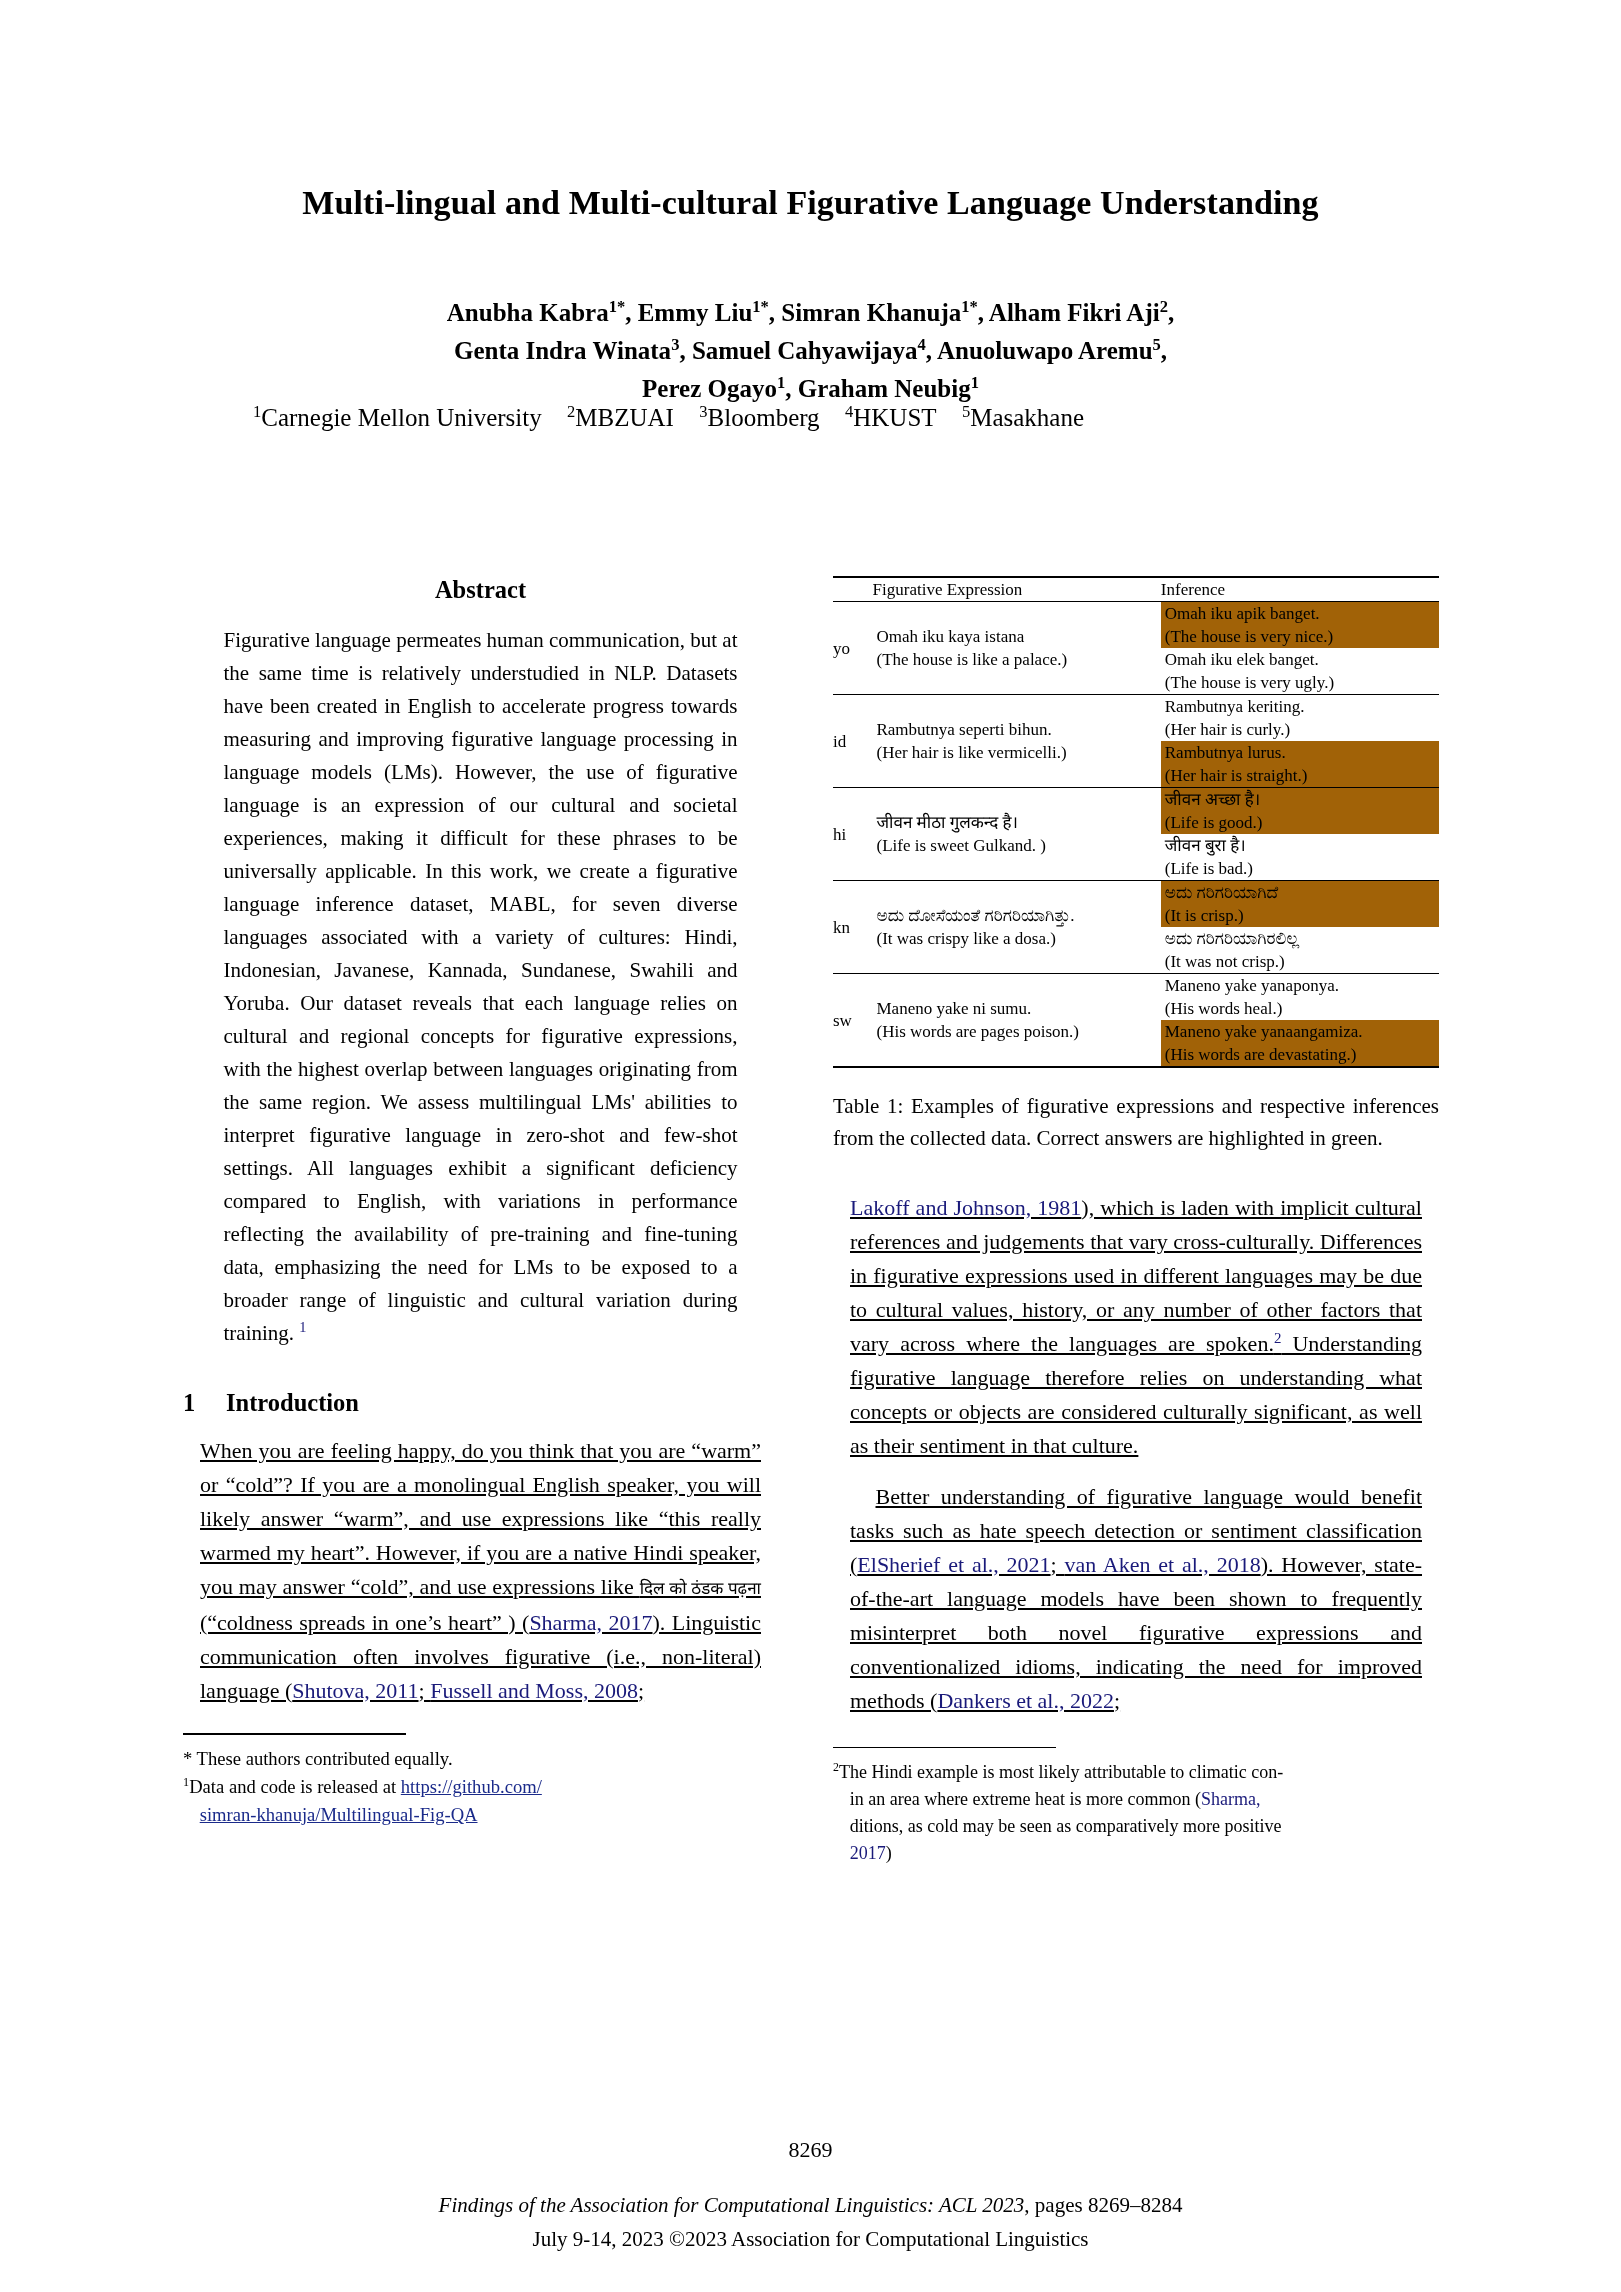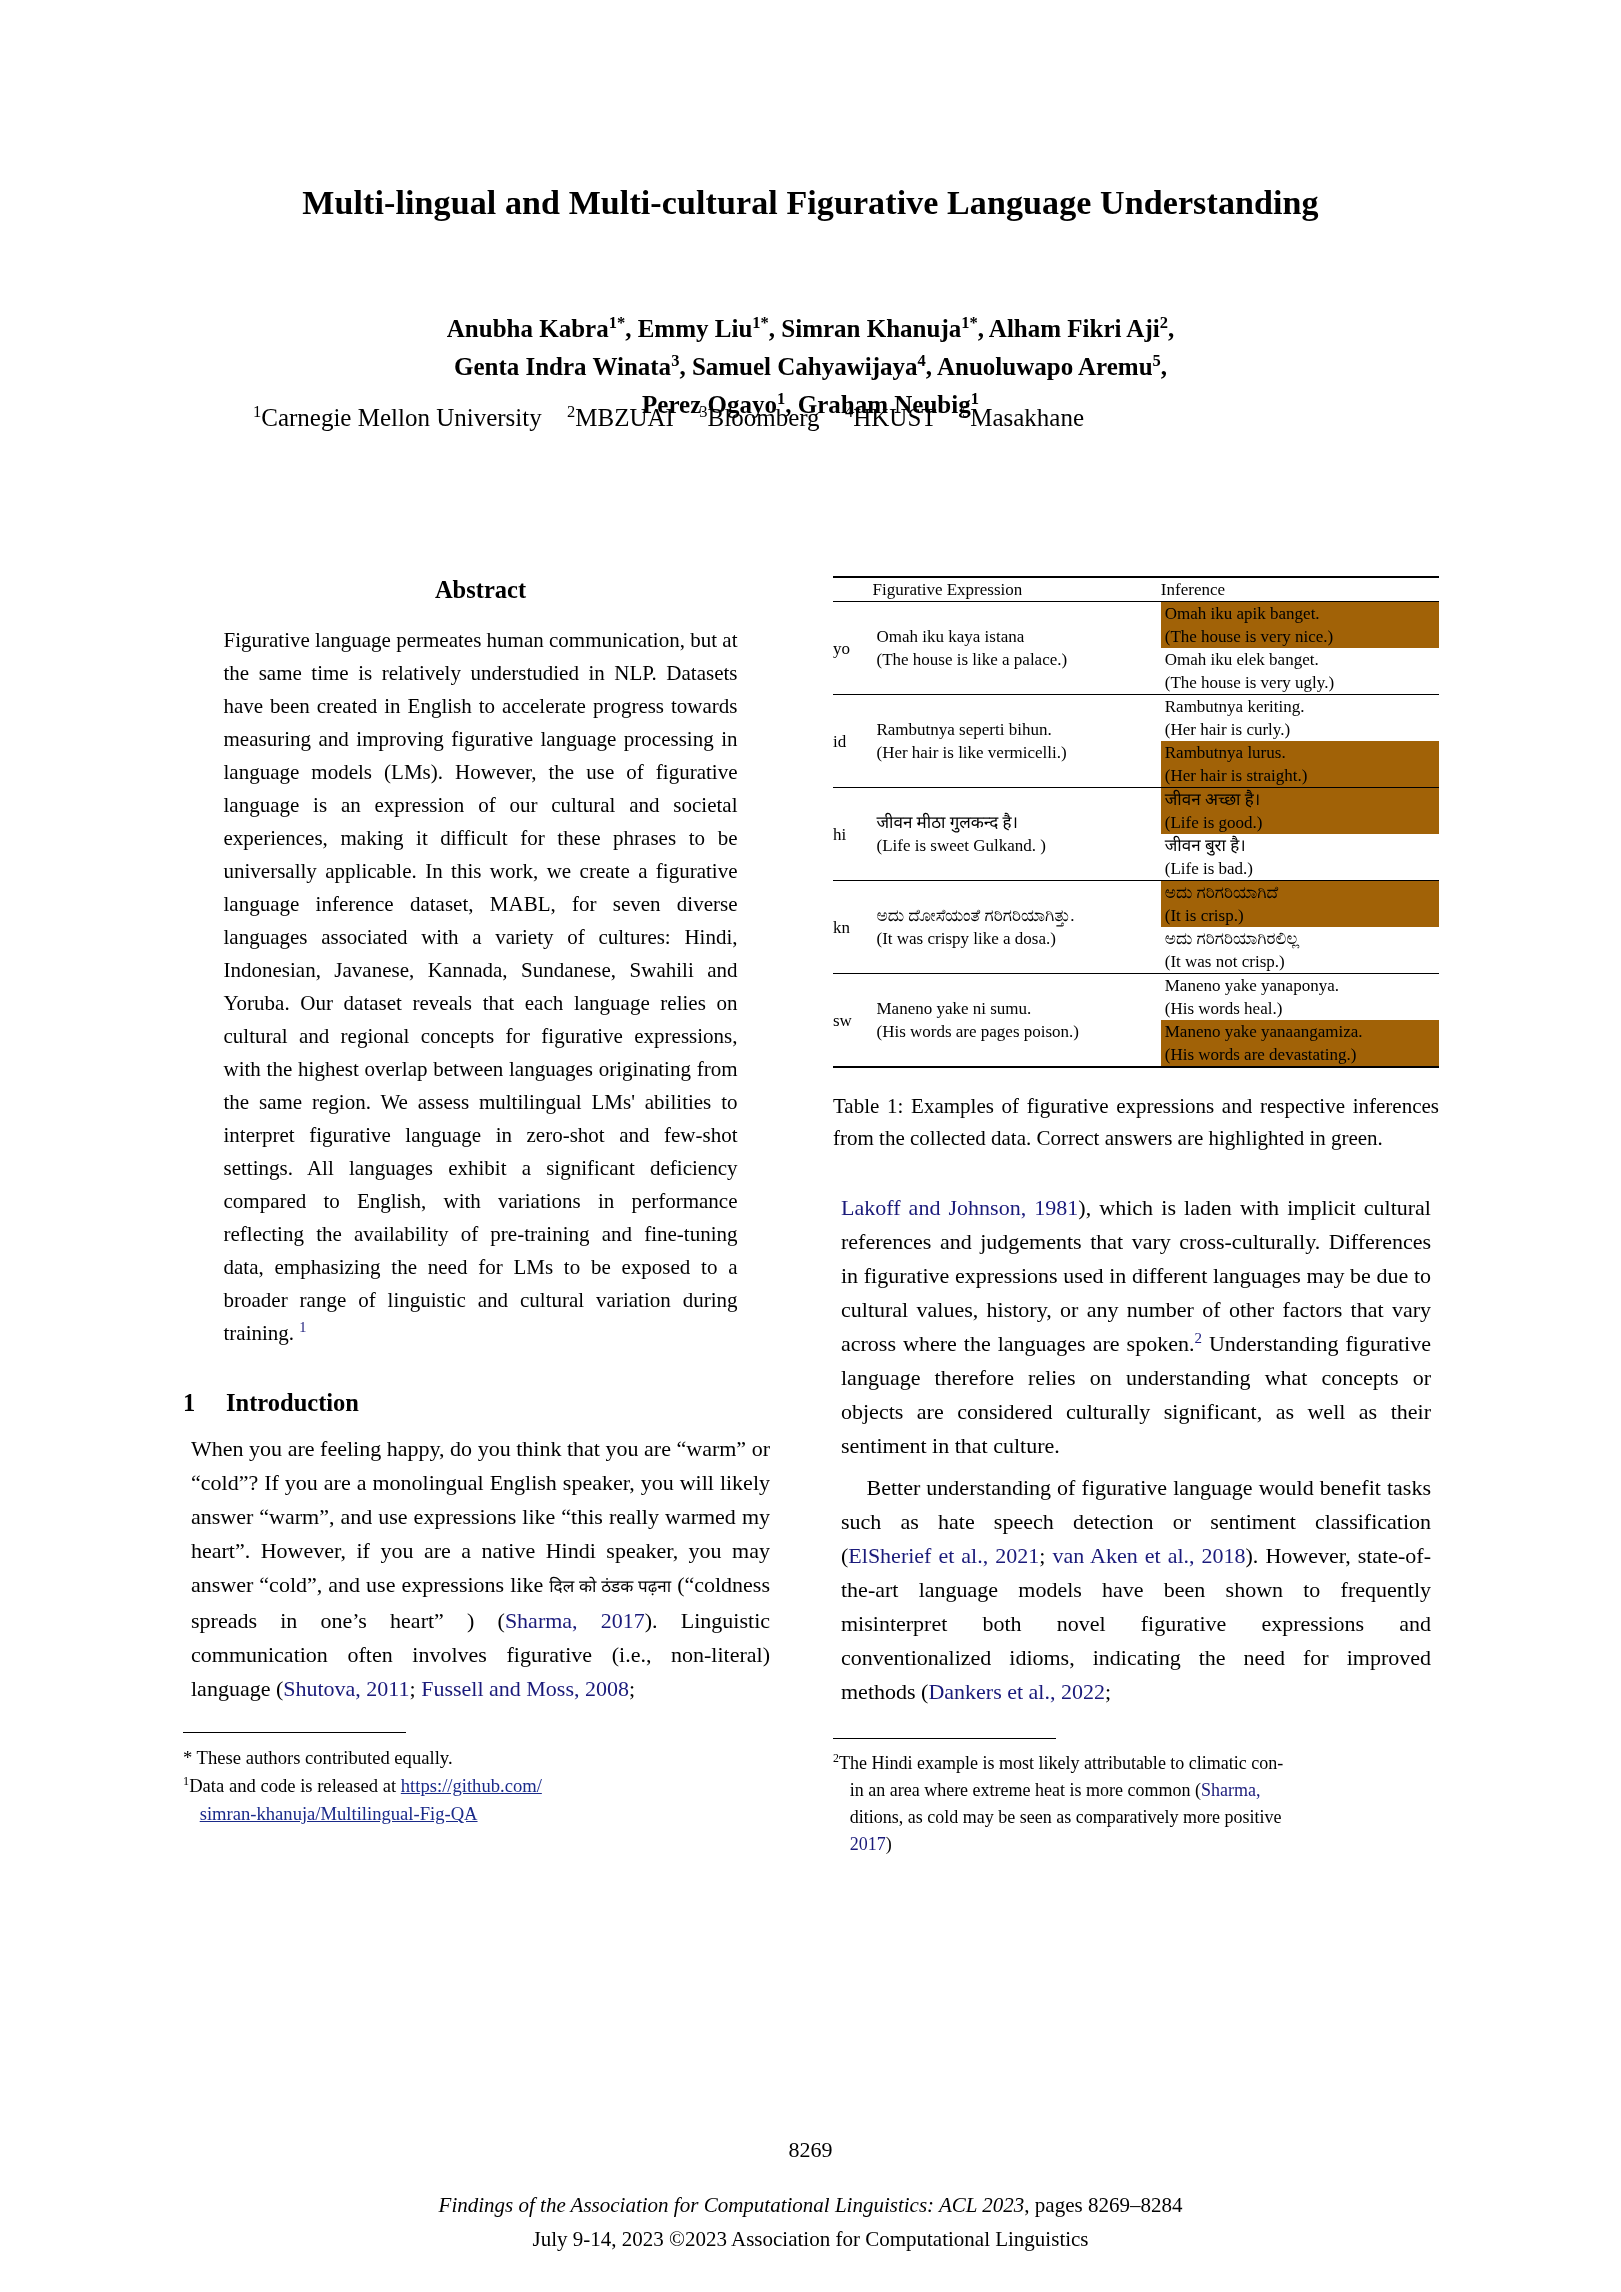--- a/index.html
+++ b/index.html
@@ -29,21 +29,21 @@
     left: 0; top: 184px;
     width: 1621px;
     text-align: center;
     font-size: 34px;
     font-weight: bold;
     letter-spacing: 0.1px;
   }
 
   .authors {
     position: absolute;
-    left: 0; top: 310px;
+    left: 0; top: 294px;
     width: 1621px;
     text-align: center;
     font-size: 25px;
     font-weight: bold;
     line-height: 38px;
   }
   .authors .ln { display: block; }
   sup { font-size: 0.66em; vertical-align: super; line-height: 0; font-weight: inherit; }
 
   .affils {
@@ -91,22 +91,23 @@
     font-size: 24.5px;
     font-weight: bold;
     margin: 39px 0 15.7px 0;
   }
   .sec-head .num { display: inline-block; width: 43px; }
 
   p.body {
     font-size: 22px;
     line-height: 34px;
     text-align: justify;
-    margin: 8px;
+    margin: 17px;
     hyphens: manual;
+    text-decoration: underline;
   }
   p.body.ind { text-indent: 25.5px; }
 
   a.cite, .cite {
     color: #1a1a7a;
     text-decoration: none;
   }
   .url { color: #1a2a8a; }
 
   sup.fnref { color: #1a1a7a; font-size: 0.68em; }

